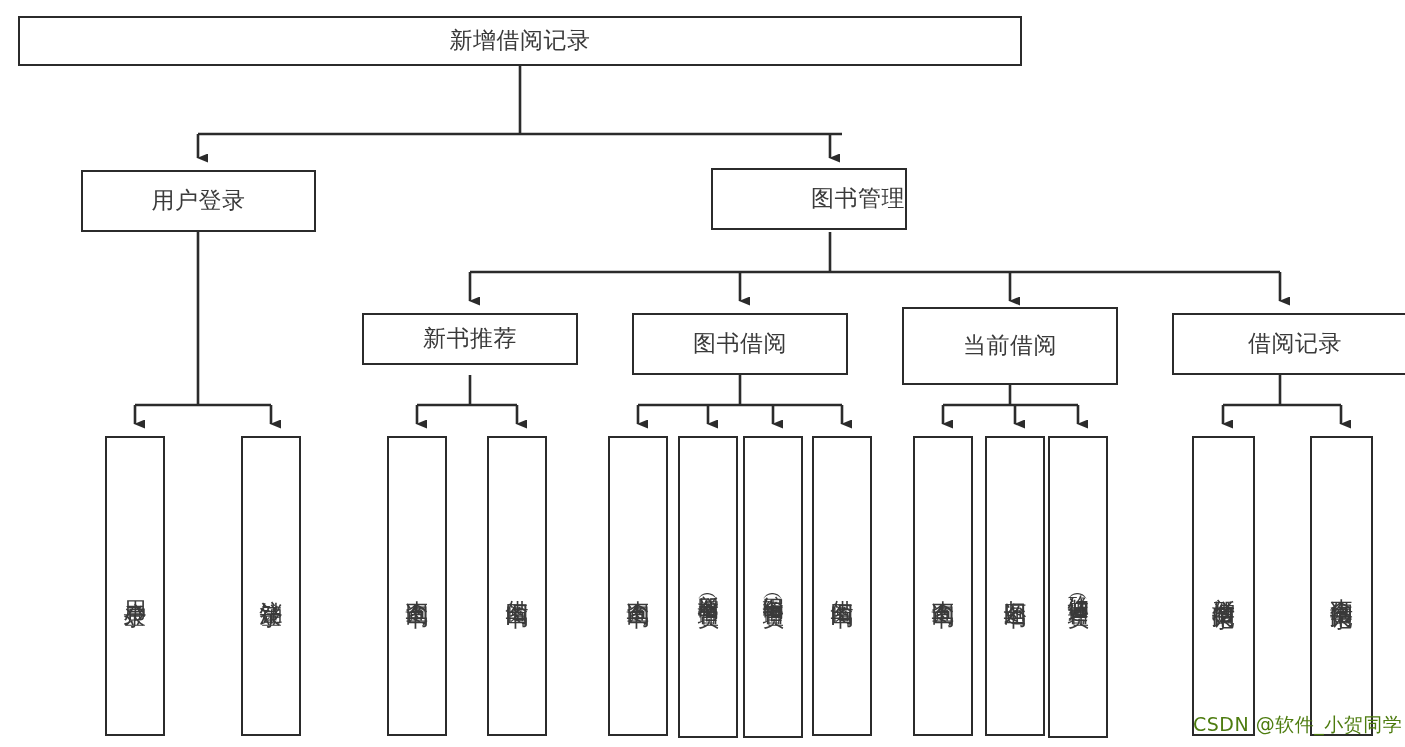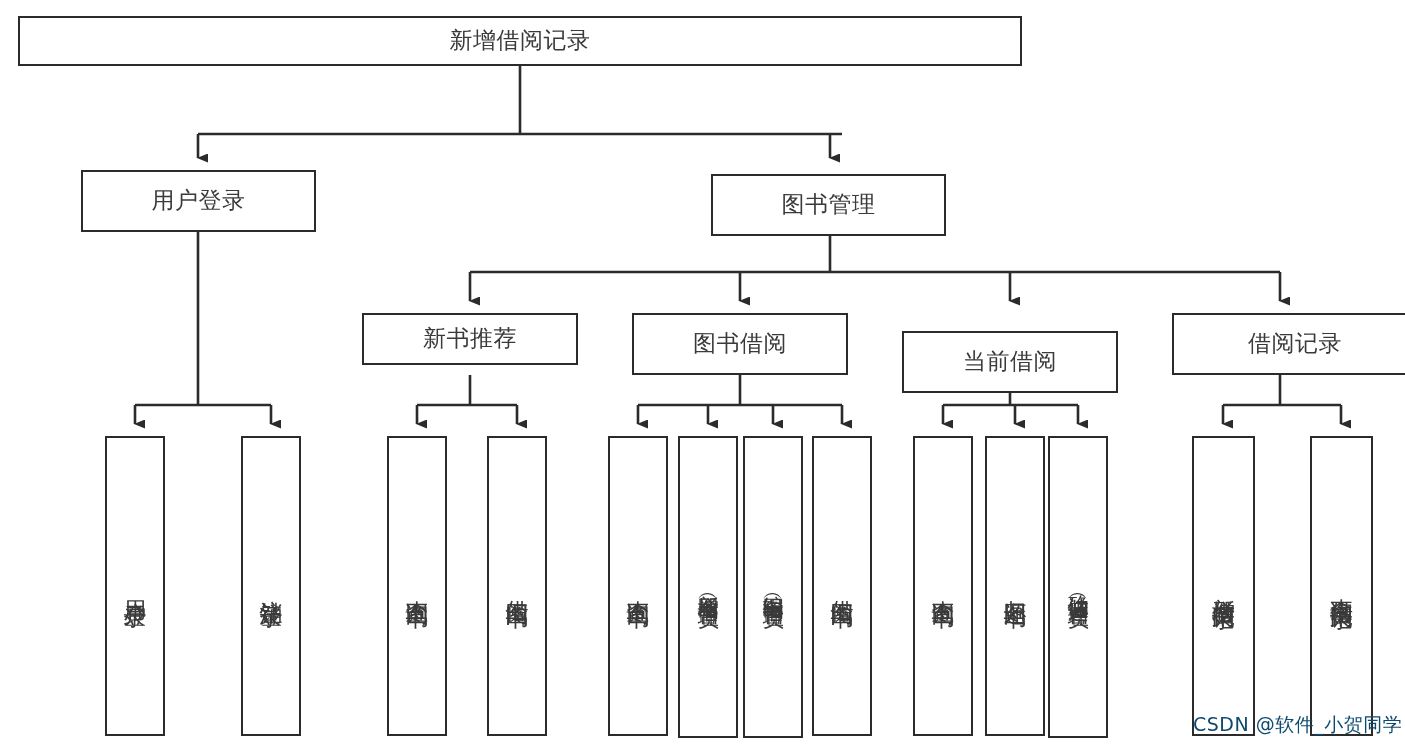--- a/index.html
+++ b/index.html
@@ -56,21 +56,21 @@
     top: 0;
     width: 1405px;
     height: 747px;
     pointer-events: none;
   }
   .watermark {
     position: absolute;
     left: 1193px;
     top: 712px;
     font-size: 19px;
-    color: #0c4a6e;
+    color: #4d7c0f;
     white-space: nowrap;
     letter-spacing: 0.5px;
   }
 </style>
 </head>
 <body>
 
 <div id="canvas">
 
   <svg class="links" viewBox="0 0 1405 747">
@@ -124,31 +124,31 @@
     </g>
   </svg>
 
   <div class="node node-h" style="left:18px; top:16px; width:1004px; height:50px;">
     <span>新增借阅记录</span>
   </div>
 
   <div class="node node-h" style="left:81px; top:170px; width:235px; height:62px;">
     <span>用户登录</span>
   </div>
-  <div class="node node-h" style="left:711px; top:174px; width:235px; height:62px;">
+  <div class="node node-h" style="left:711px; top:168px; width:196px; height:62px;justify-content:flex-end;">
     <span>图书管理</span>
   </div>
 
   <div class="node node-h" style="left:362px; top:313px; width:216px; height:52px;">
     <span>新书推荐</span>
   </div>
   <div class="node node-h" style="left:632px; top:313px; width:216px; height:62px;">
     <span>图书借阅</span>
   </div>
-  <div class="node node-h" style="left:902px; top:331px; width:216px; height:62px;">
+  <div class="node node-h" style="left:902px; top:307px; width:216px; height:78px;">
     <span>当前借阅</span>
   </div>
   <div class="node node-h" style="left:1172px; top:313px; width:246px; height:62px;">
     <span>借阅记录</span>
   </div>
 
   <div class="node node-v" style="left:105px; top:436px; width:60px; height:300px;">
     <span class="vtext">用户登录</span>
   </div>
   <div class="node node-v" style="left:241px; top:436px; width:60px; height:300px;">

